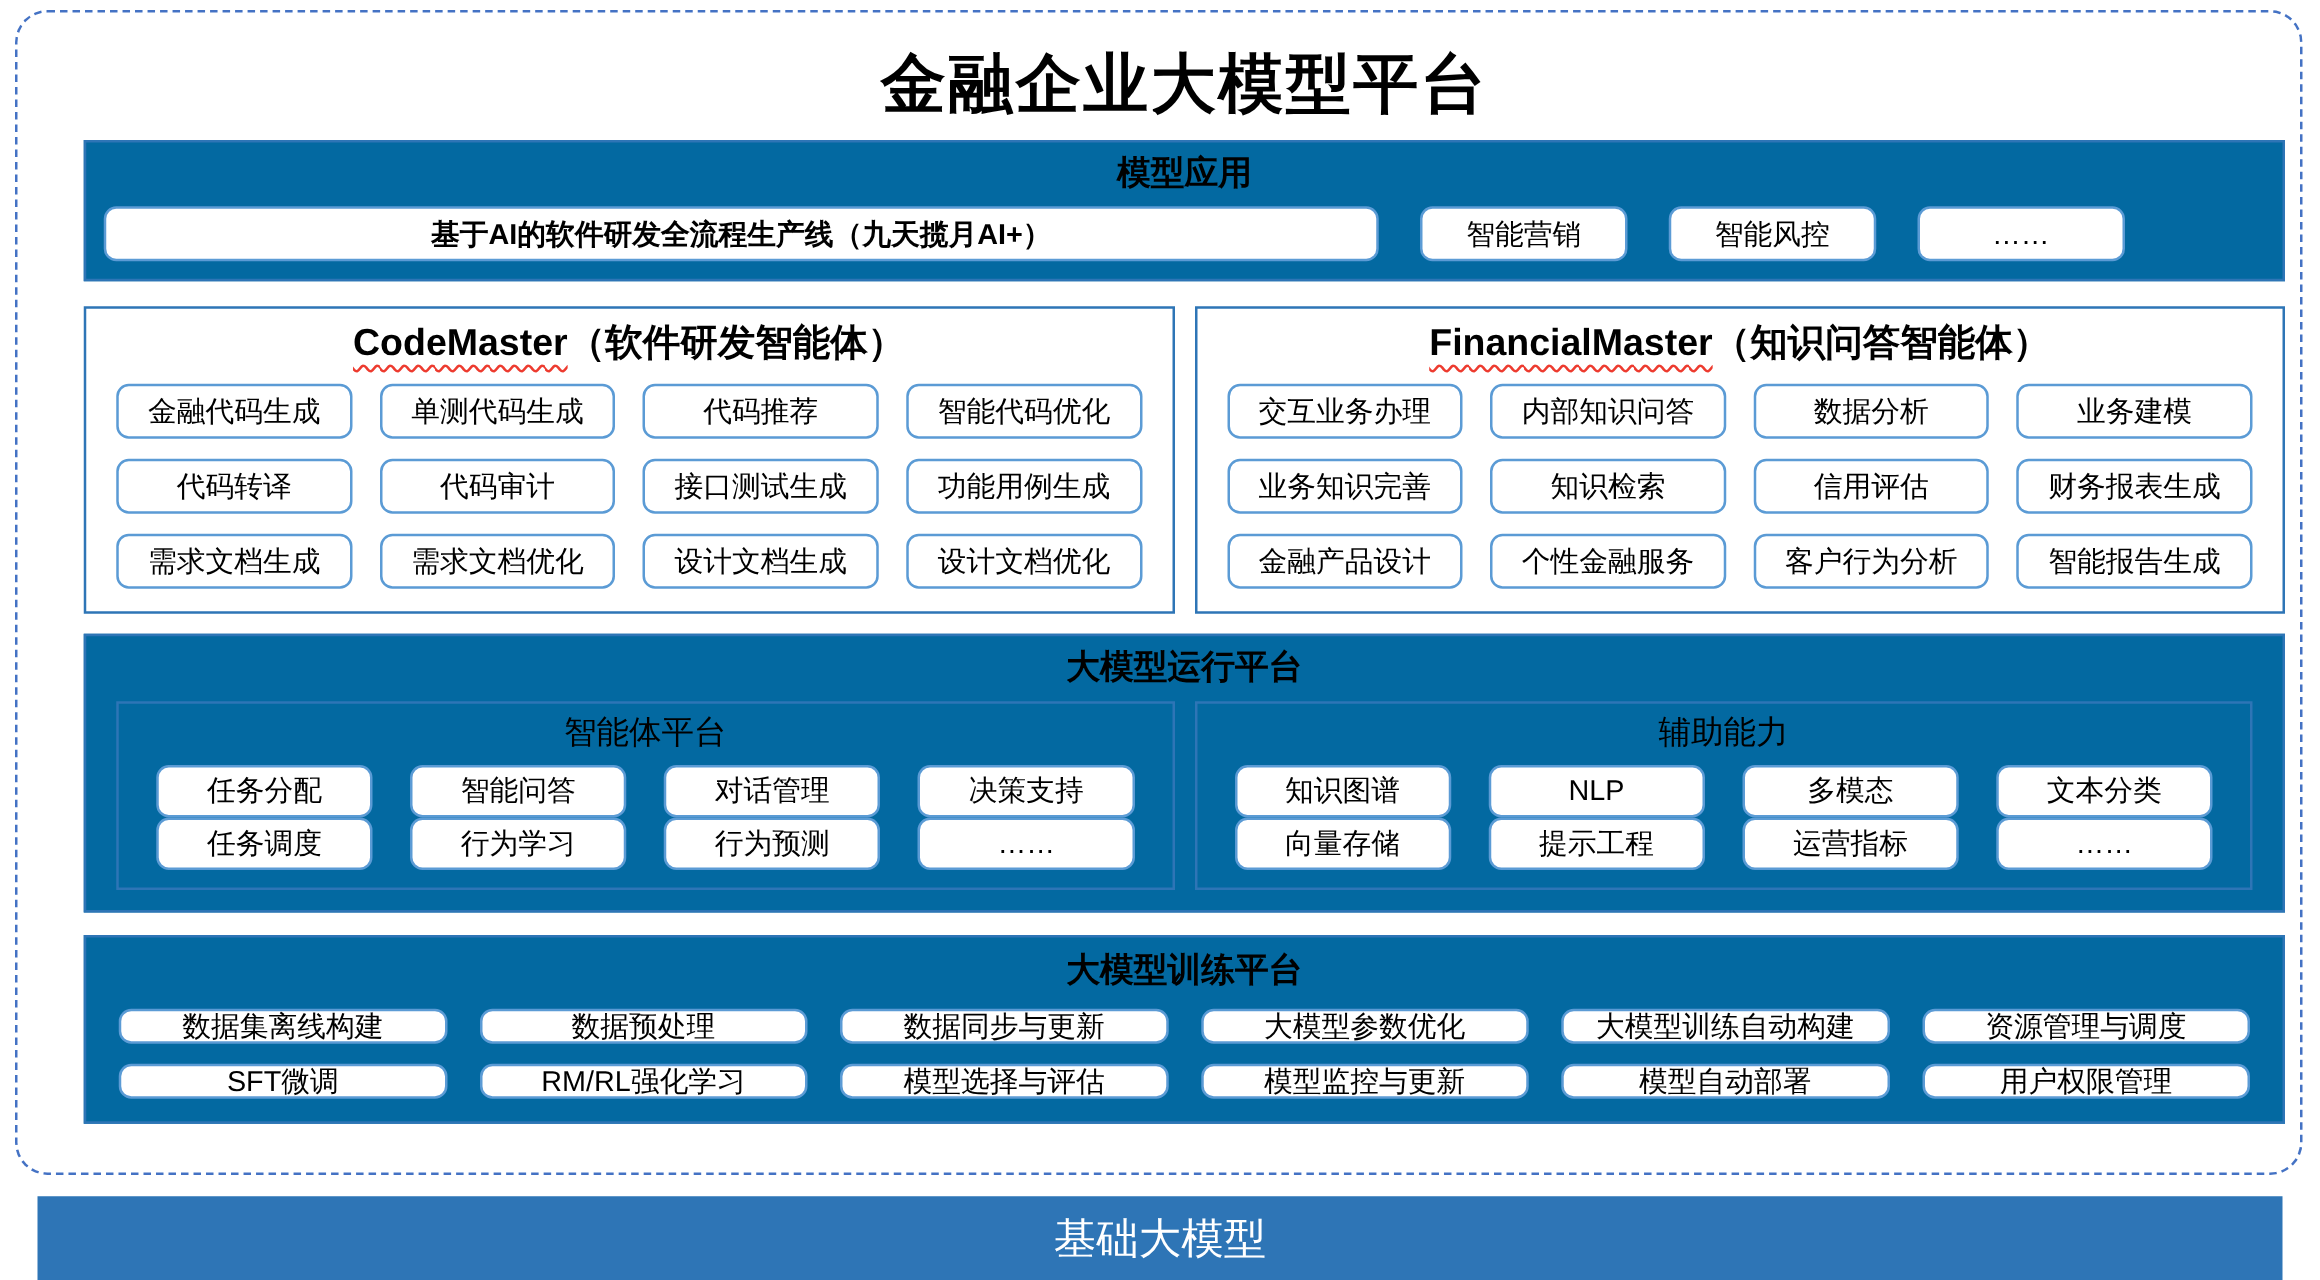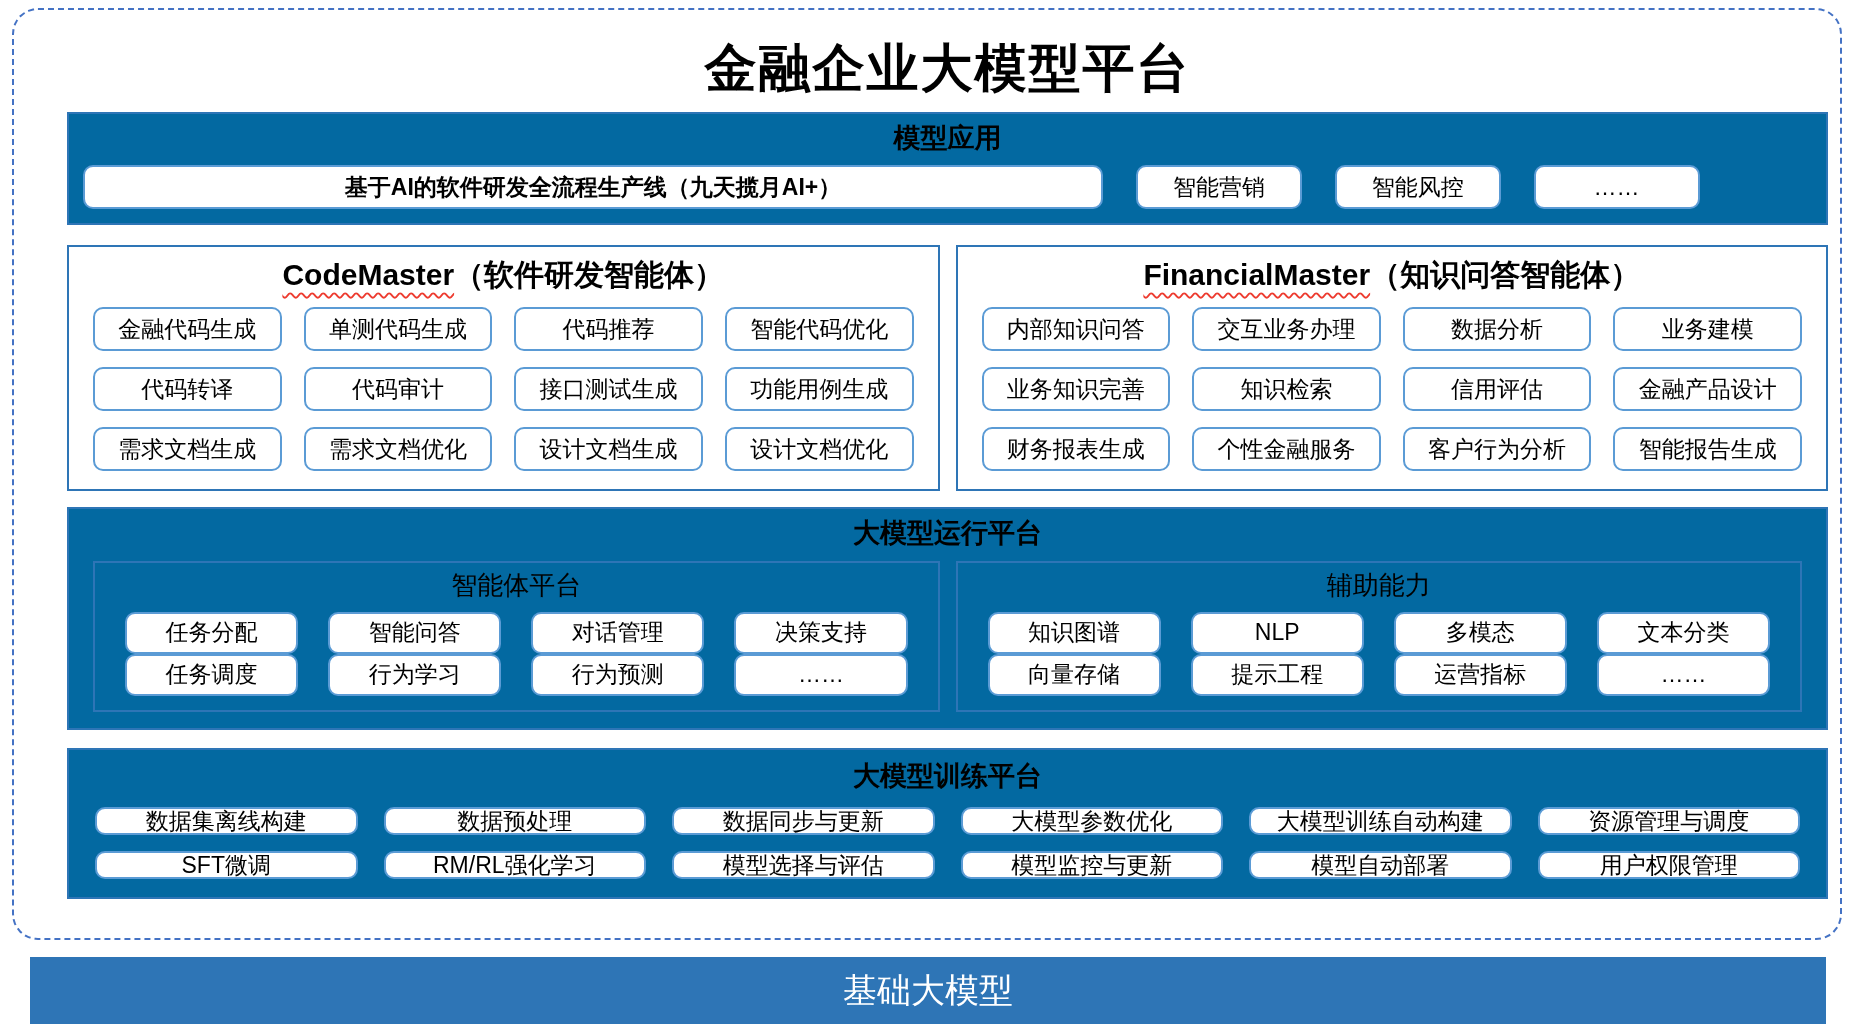--- a/index.html
+++ b/index.html
@@ -140,29 +140,29 @@
         <div class="pill">设计文档生成</div>
         <div class="pill">设计文档优化</div>
       </div>
     </div>
 
     <div class="agent">
       <div class="agent-header">
         <span class="squiggle">FinancialMaster</span><span>（知识问答智能体）</span>
       </div>
       <div class="grid4">
+        <div class="pill">交互业务办理</div>
         <div class="pill">内部知识问答</div>
-        <div class="pill">交互业务办理</div>
         <div class="pill">数据分析</div>
         <div class="pill">业务建模</div>
         <div class="pill">业务知识完善</div>
         <div class="pill">知识检索</div>
         <div class="pill">信用评估</div>
+        <div class="pill">财务报表生成</div>
         <div class="pill">金融产品设计</div>
-        <div class="pill">财务报表生成</div>
         <div class="pill">个性金融服务</div>
         <div class="pill">客户行为分析</div>
         <div class="pill">智能报告生成</div>
       </div>
     </div>
 
   </div>
 
   <div class="section sec-runtime">
     <div class="sec-header">大模型运行平台</div>

